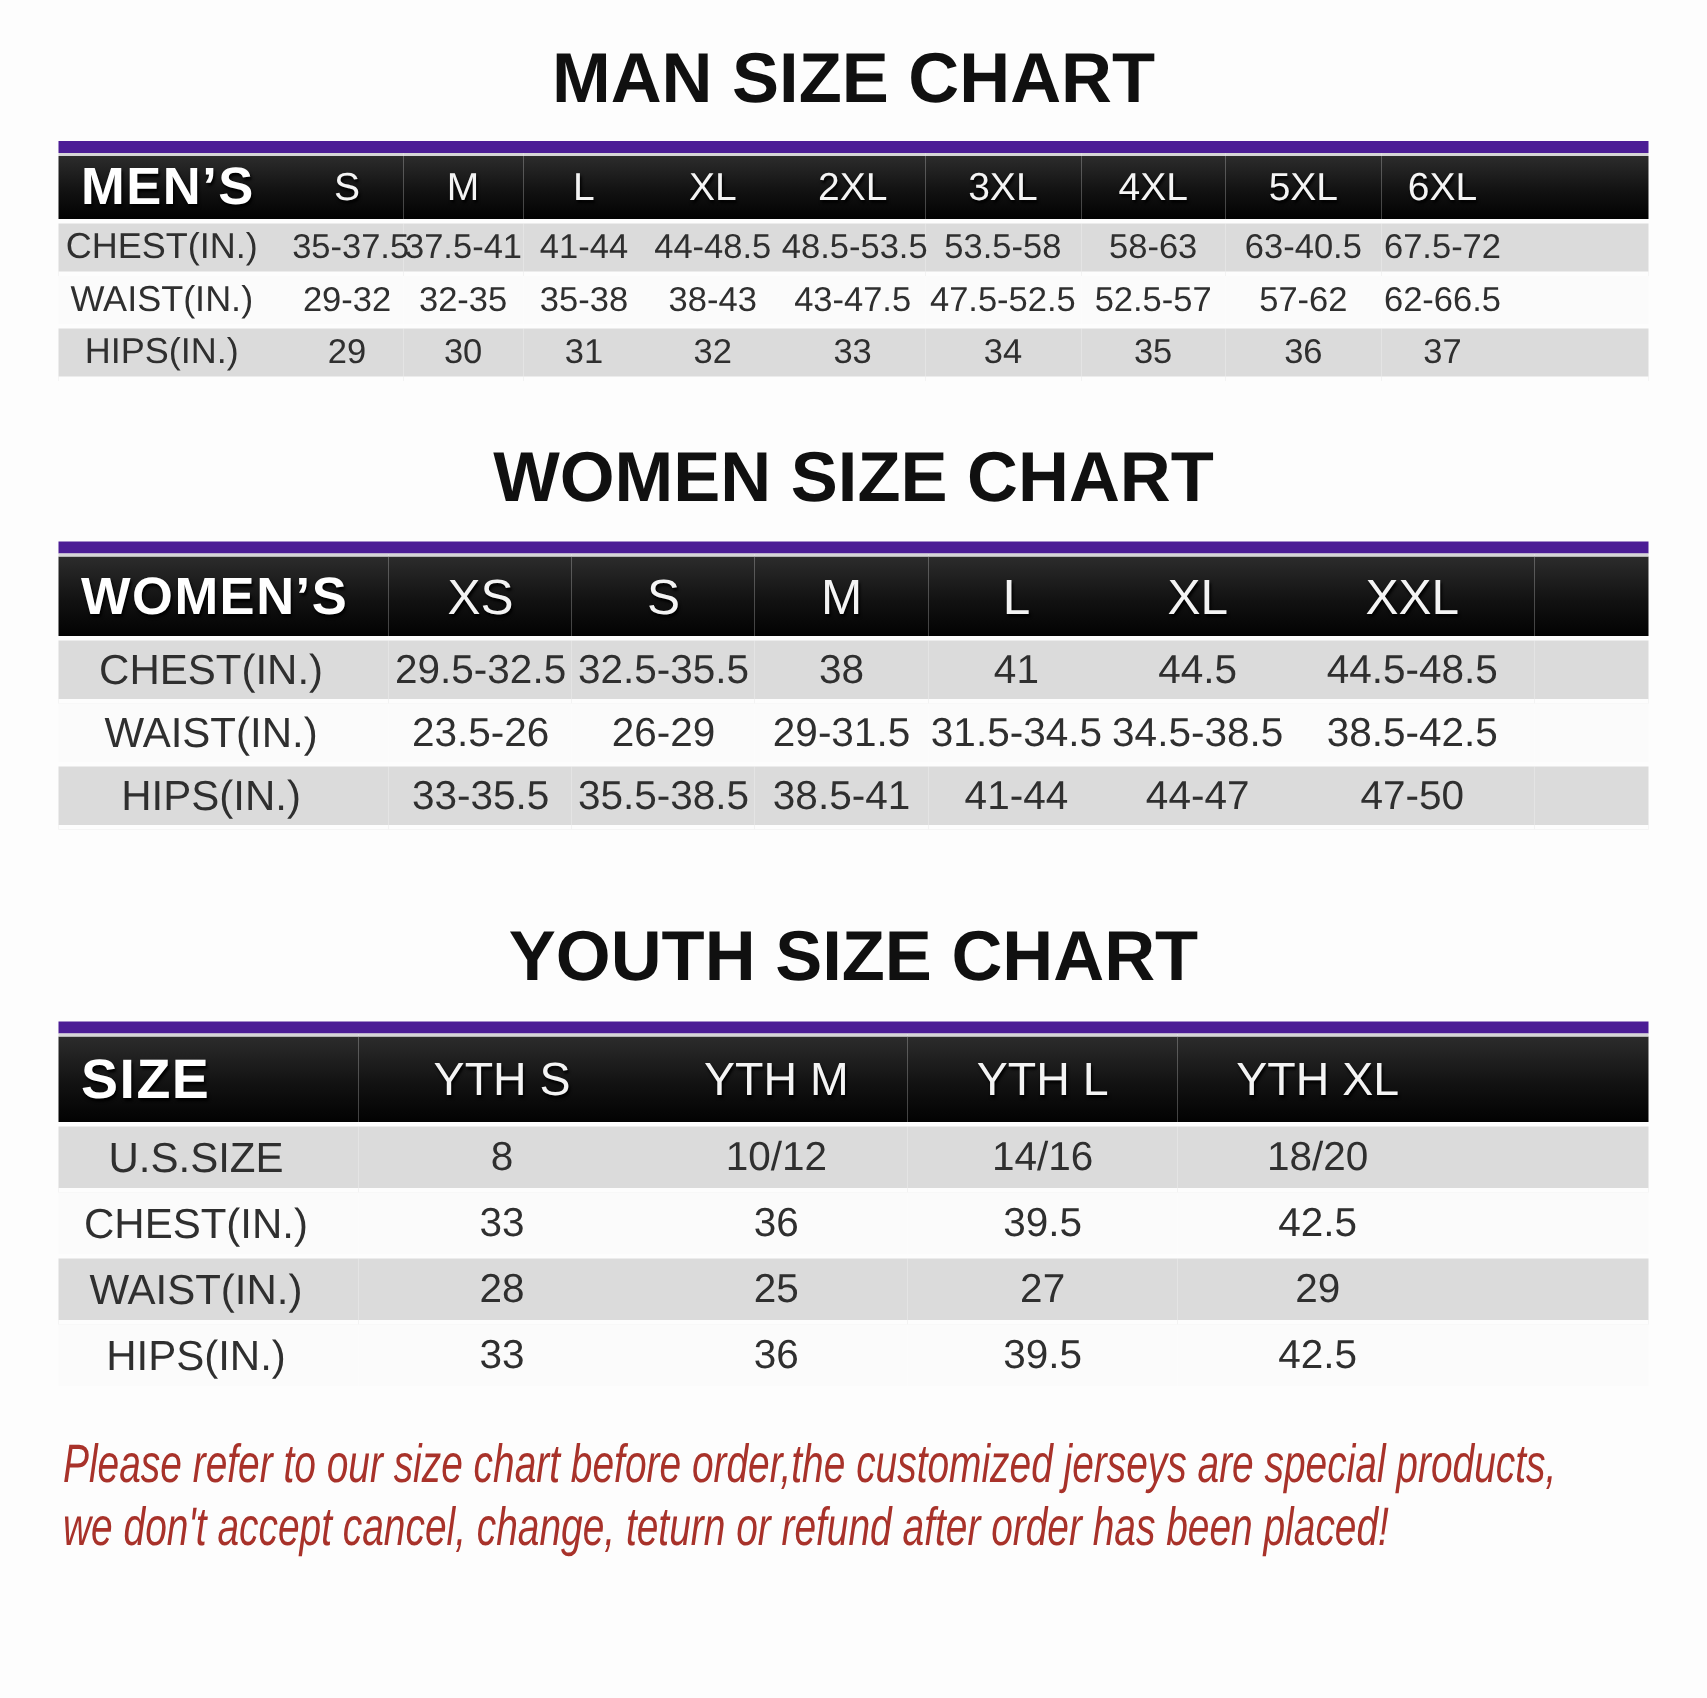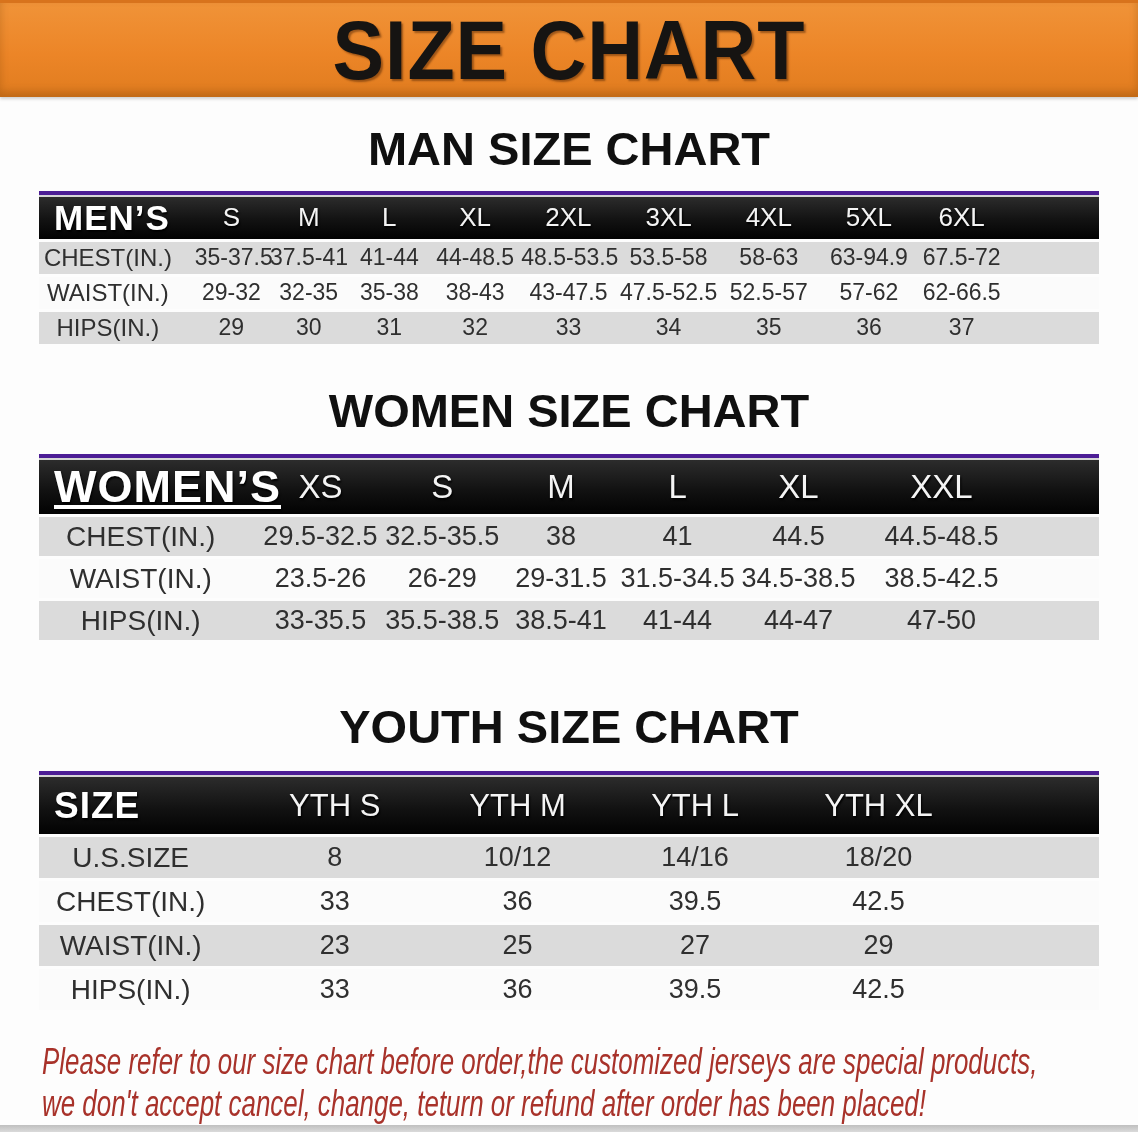--- a/index.html
+++ b/index.html
@@ -36,21 +36,21 @@
   }
   #man-heading   { margin-top:26px; }
   #women-heading { margin-top:38px; }
   #youth-heading { margin-top:58px; }
 
   
   table.size-table {
     width:1060px; margin:16px auto 0 auto;
     border-collapse:separate; border-spacing:0;
     table-layout:fixed;
-    border-top:4px solid #4c1d95;
+    border-top:8px solid #4c1d95;
   }
   #women-table, #youth-table { margin-top:18px; }
 
   .size-table thead th {
     background:linear-gradient(180deg,#2c2c2c 0%,#121212 55%,#020202 100%);
     color:#f4f4f4;
     border-top:2px solid #d6d6d6;
     border-bottom:3px solid #fdfdfd;
     font-weight:normal;
     text-shadow:1px 2px 2px #000;
@@ -74,21 +74,21 @@
   #man-table thead tr   { height:40px; }
   #man-table thead th   { font-size:26px; }
   #man-table thead th.lbl { font-size:35px; letter-spacing:1px; }
   #man-table tbody tr   { height:35px; }
   #man-table tbody td   { font-size:23px; }
   #man-table tbody td.lbl { font-size:24px; }
 
   
   #women-table thead tr { height:58px; }
   #women-table thead th { font-size:33px; }
-  #women-table thead th.lbl { font-size:45px; letter-spacing:1px;text-decoration:underline; }
+  #women-table thead th.lbl { font-size:35px; letter-spacing:1px; }
   #women-table tbody tr { height:42px; }
   #women-table tbody td { font-size:27px; }
   #women-table tbody td.lbl { font-size:28px; }
 
   
   #youth-table thead tr { height:62px; }
   #youth-table thead th { font-size:31px; }
   #youth-table thead th.lbl { font-size:37px; letter-spacing:1px; }
   #youth-table tbody tr { height:44px; }
   #youth-table tbody td { font-size:27px; }
@@ -107,23 +107,20 @@
   .bottom-strip {
     position:absolute; left:0; right:0; bottom:0; height:7px;
     background:linear-gradient(180deg,#bfbfbf,#dadada);
   }
 </style>
 </head>
 <body>
 
 <div class="page">
 
-  <header class="banner">
-    <h1>SIZE CHART</h1>
-  </header>
 
   <section>
     <h2 class="section-heading" id="man-heading">MAN SIZE CHART</h2>
 
     <table class="size-table" id="man-table">
       <colgroup>
         <col style="width:14.6%">
           <col style="width:7.1%">
           <col style="width:7.5%">
           <col style="width:7.7%">
@@ -153,21 +150,21 @@
       <tbody>
         <tr class="row-gray">
           <td class="lbl">CHEST(IN.)</td>
           <td>35-37.5</td>
           <td>37.5-41</td>
           <td>41-44</td>
           <td>44-48.5</td>
           <td>48.5-53.5</td>
           <td>53.5-58</td>
           <td>58-63</td>
-          <td>63-94.9</td>
+          <td>63-40.5</td>
           <td>67.5-72</td>
           <td></td>
         </tr>
         <tr class="row-white">
           <td class="lbl">WAIST(IN.)</td>
           <td>29-32</td>
           <td>32-35</td>
           <td>35-38</td>
           <td>38-43</td>
           <td>43-47.5</td>
@@ -289,21 +286,21 @@
         <tr class="row-white">
           <td class="lbl">CHEST(IN.)</td>
           <td>33</td>
           <td>36</td>
           <td>39.5</td>
           <td>42.5</td>
           <td></td>
         </tr>
         <tr class="row-gray">
           <td class="lbl">WAIST(IN.)</td>
-          <td>23</td>
+          <td>28</td>
           <td>25</td>
           <td>27</td>
           <td>29</td>
           <td></td>
         </tr>
         <tr class="row-white">
           <td class="lbl">HIPS(IN.)</td>
           <td>33</td>
           <td>36</td>
           <td>39.5</td>

